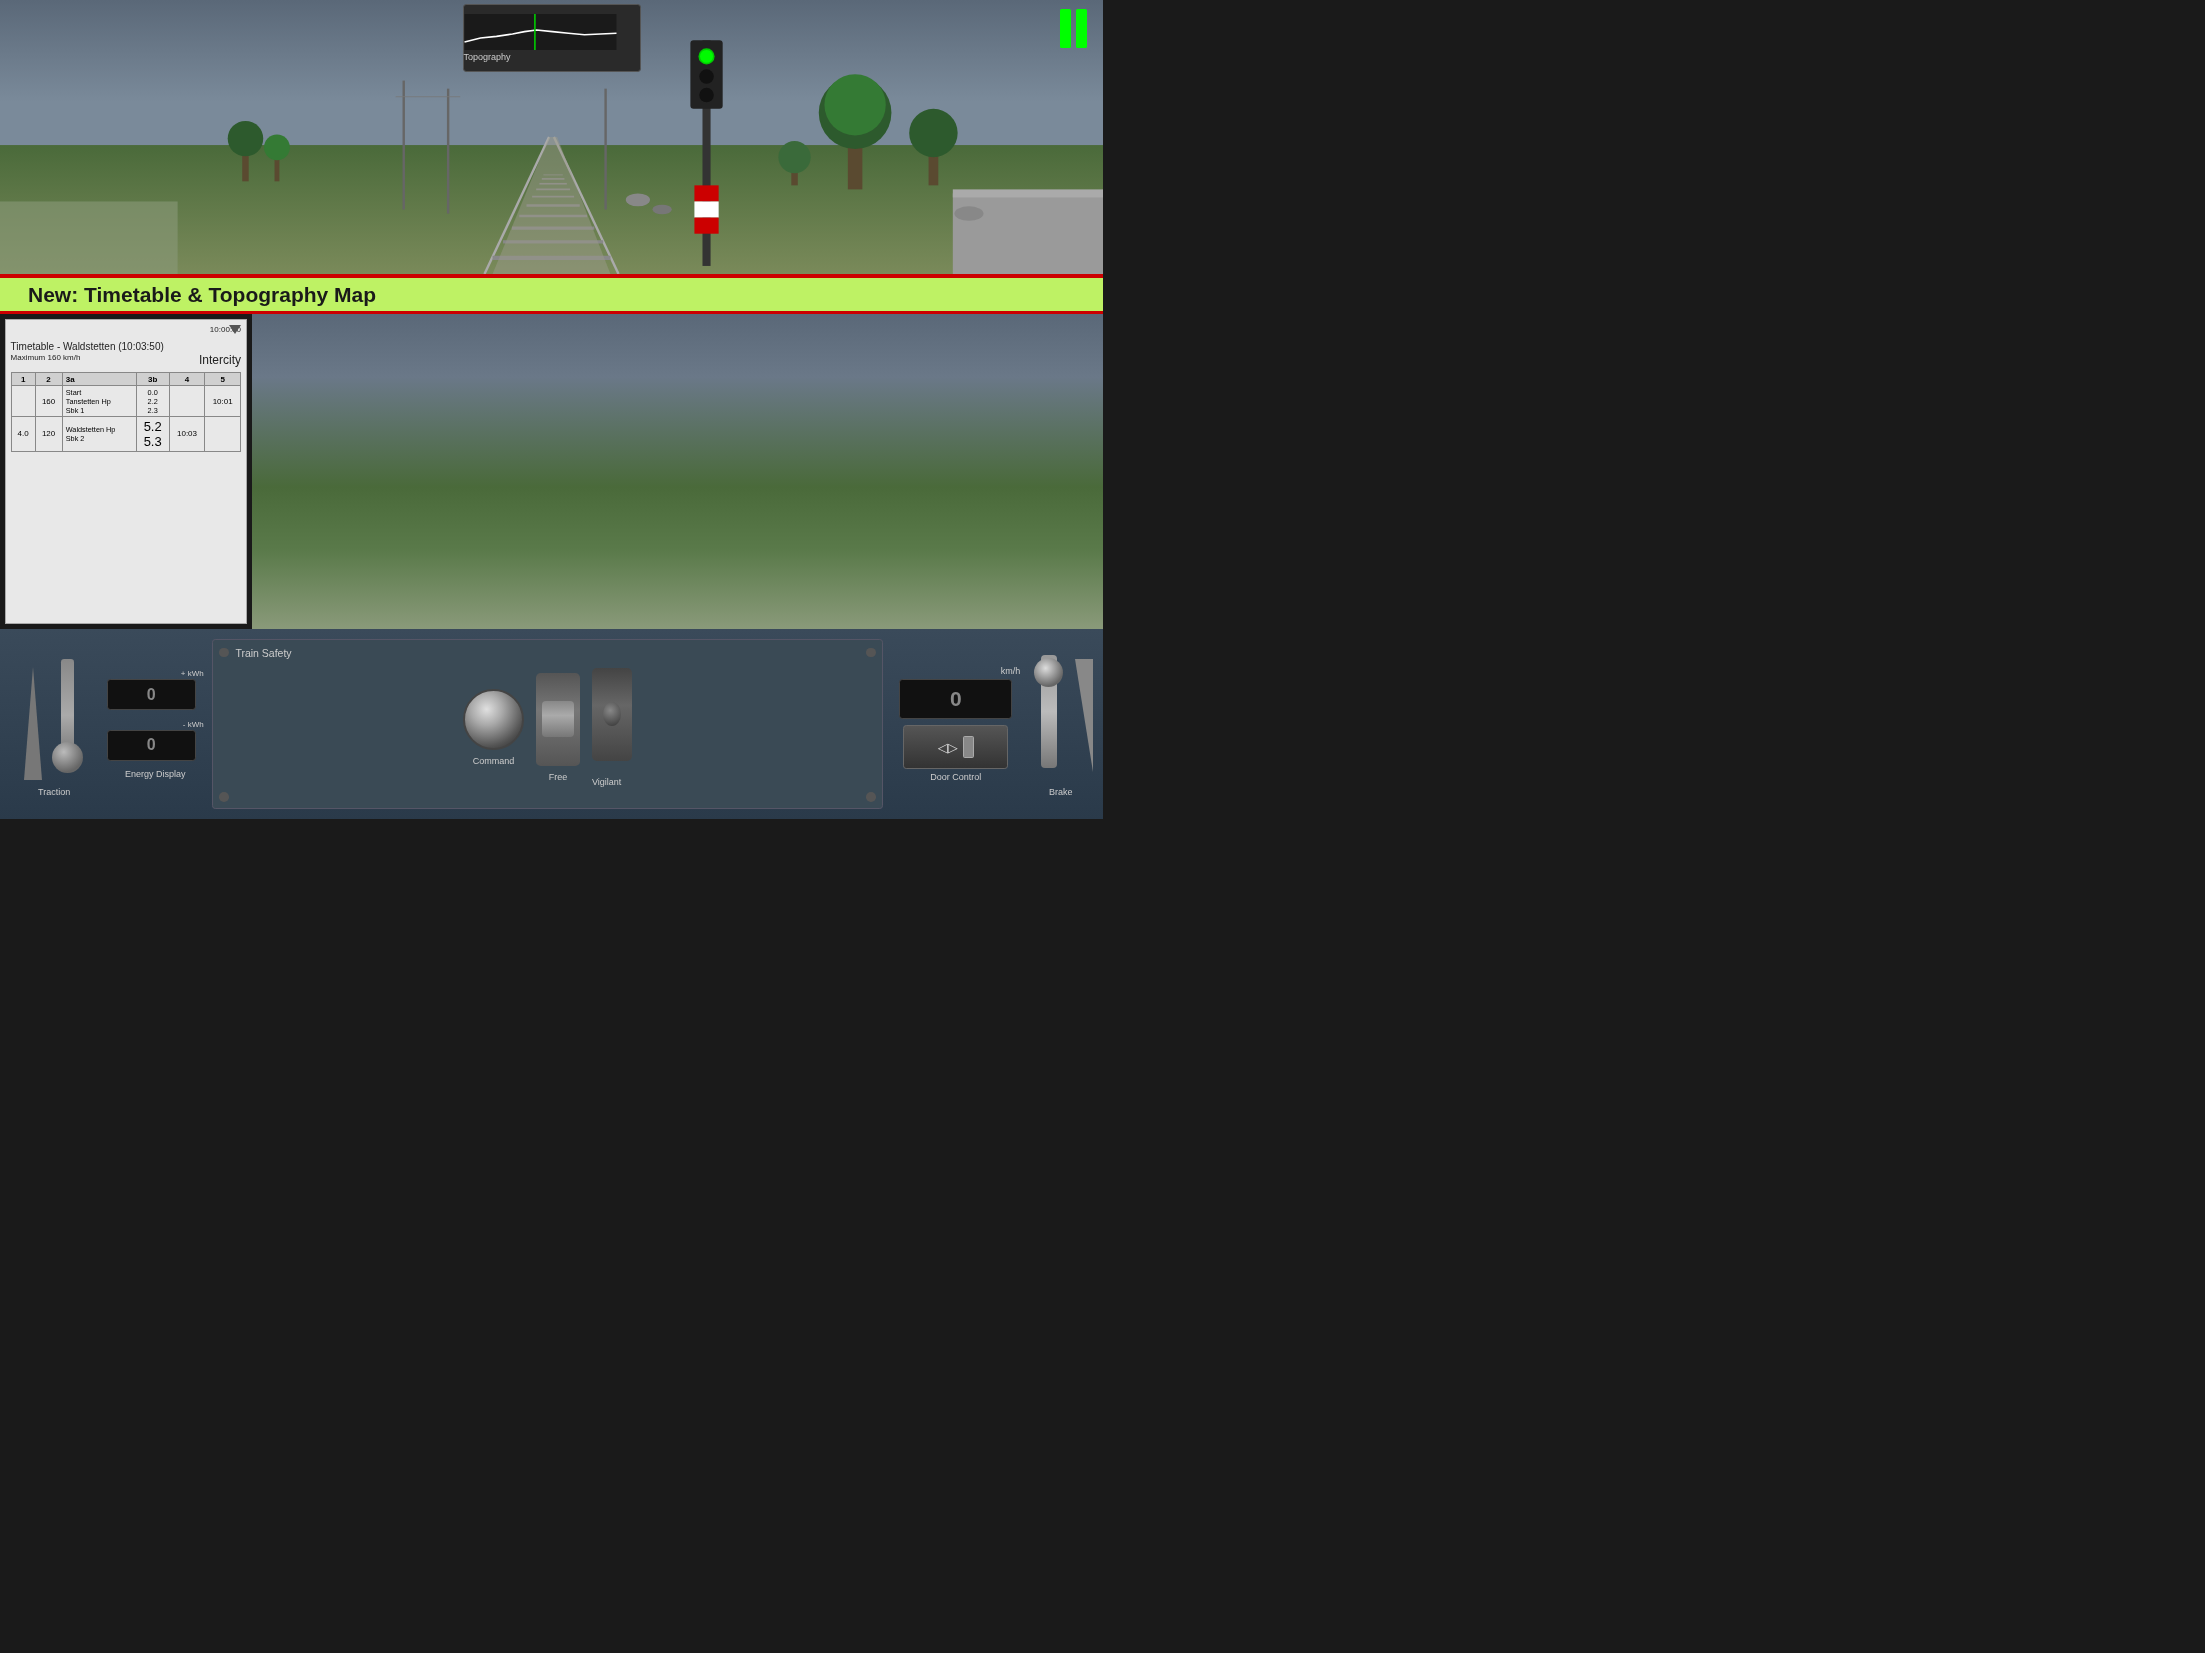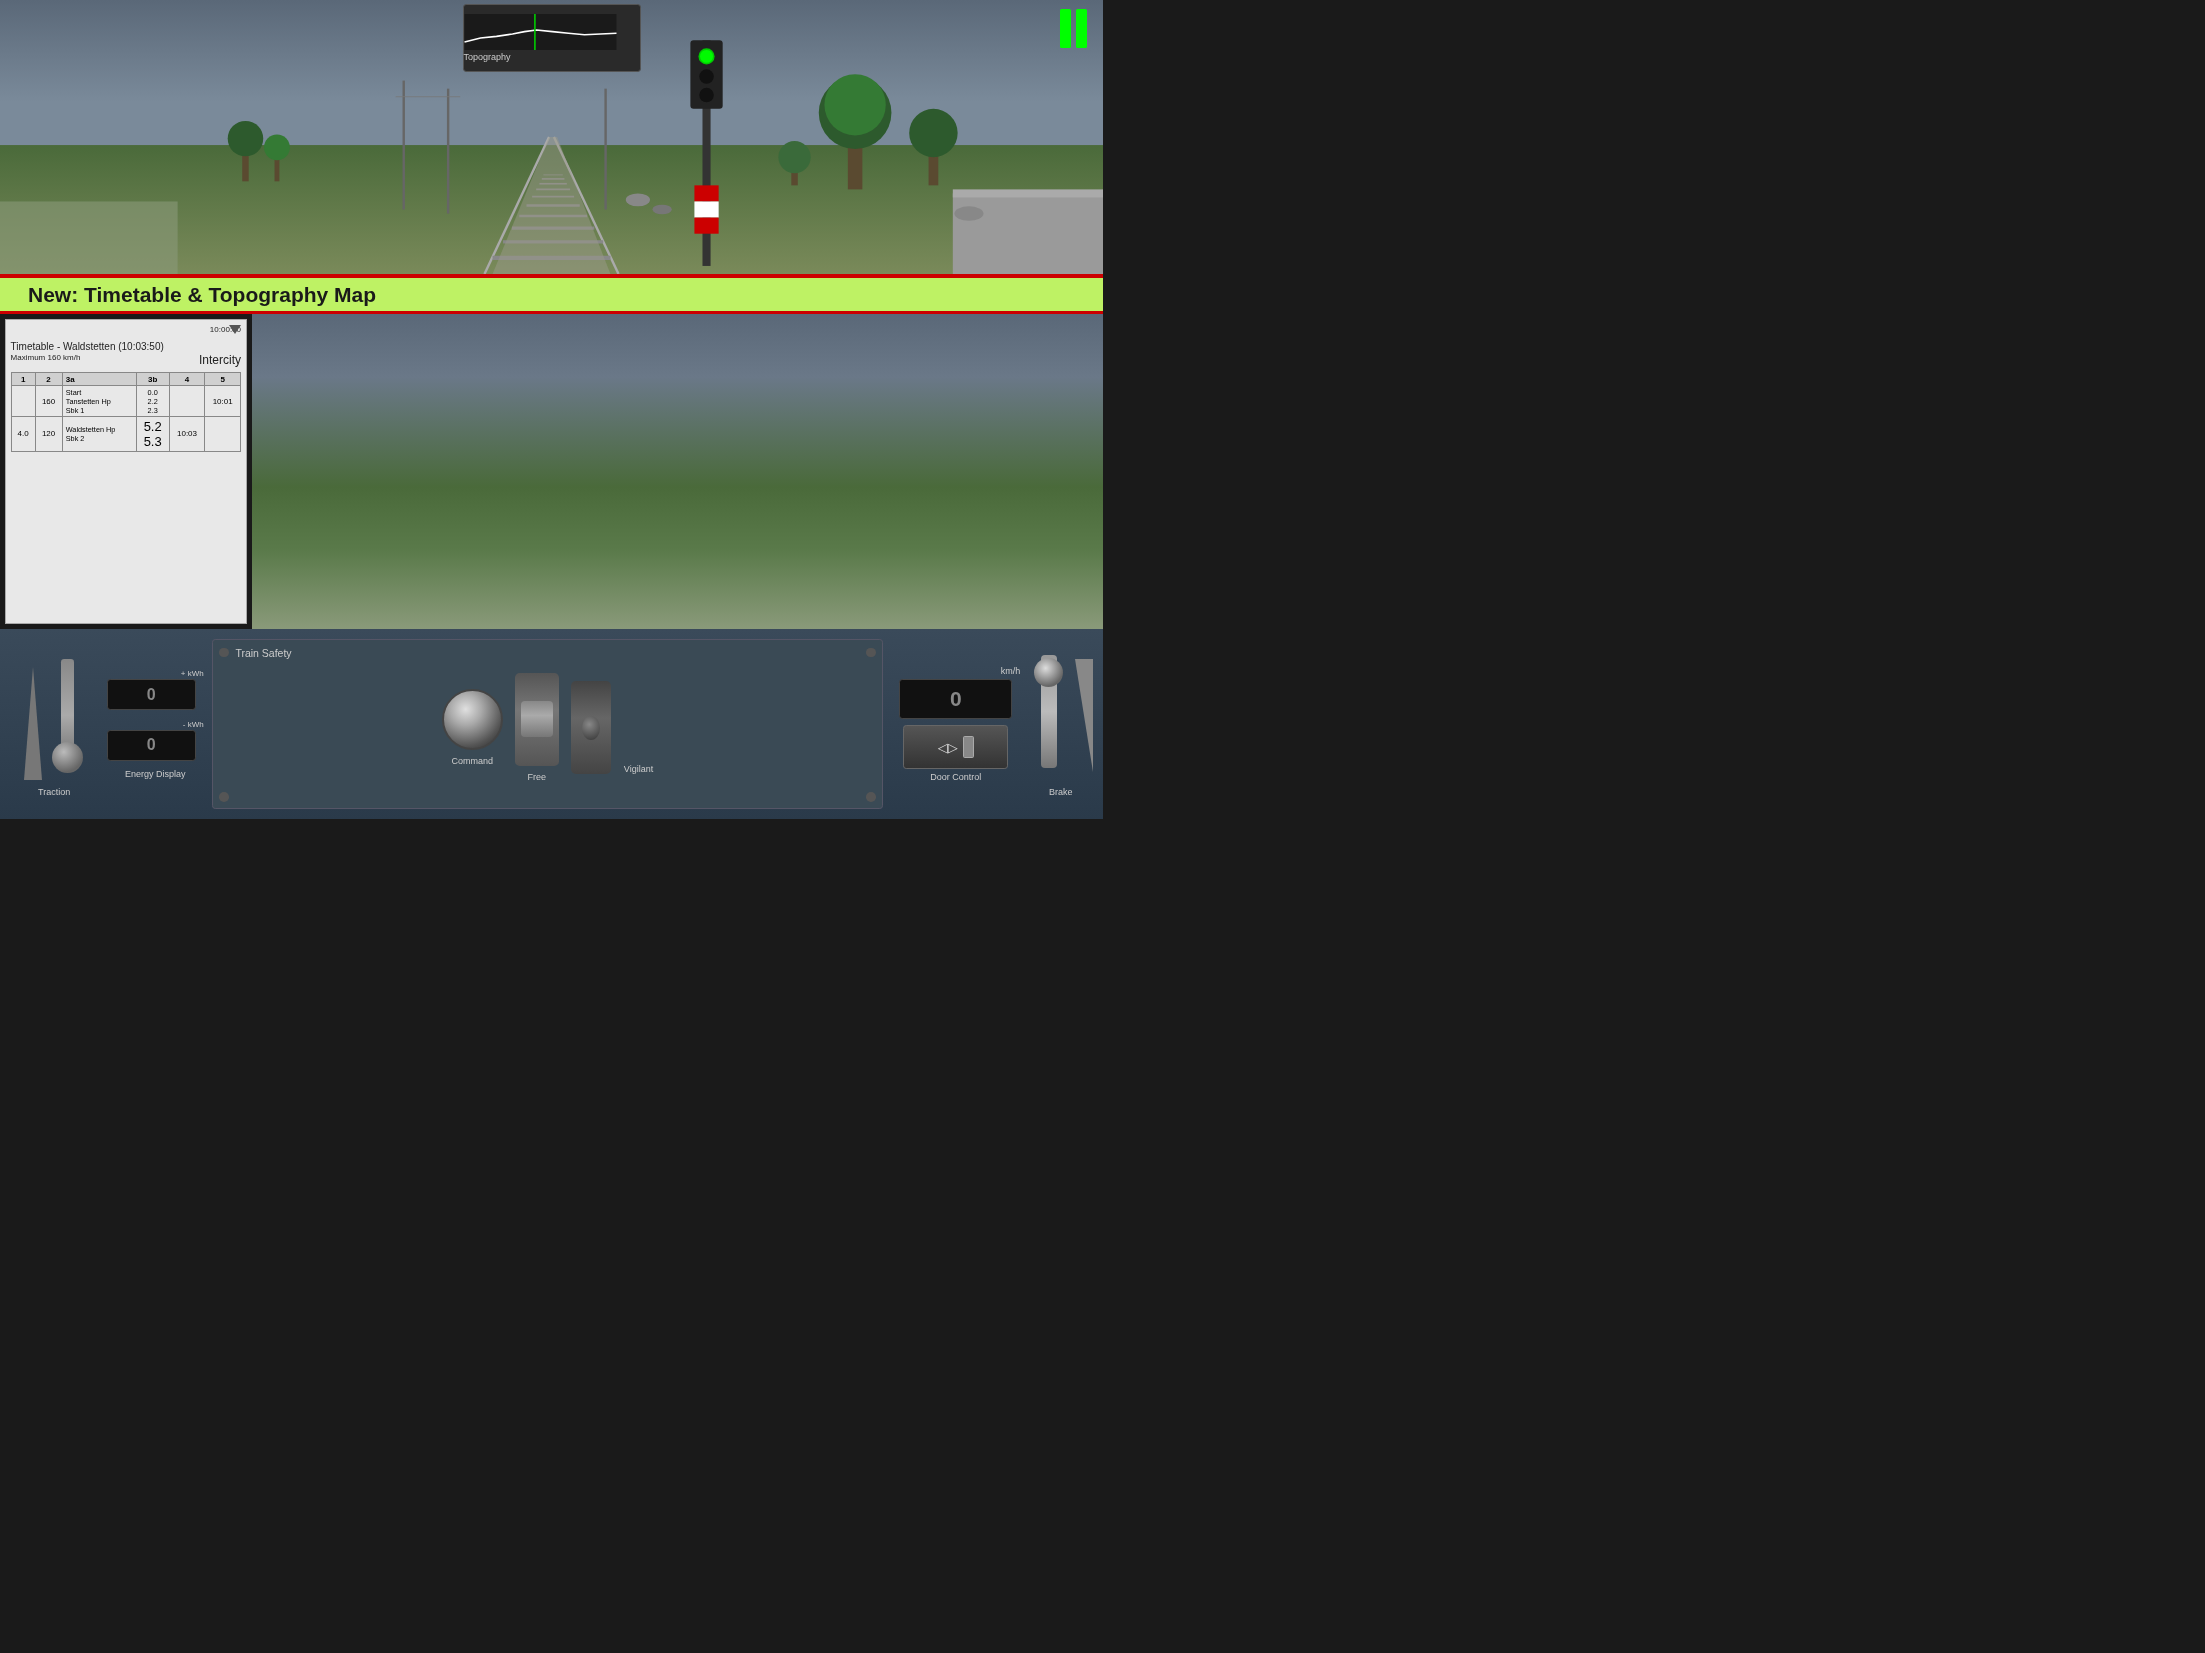--- a/index.html
+++ b/index.html
@@ -597,21 +597,21 @@
         <div class="control-label">Command</div>
       </div>
 
       <div style="display:flex; flex-direction:column; align-items:center; gap:3.2px;">
         <div style="width:44px; height:93px; background:linear-gradient(180deg,#555 0%,#777 40%,#555 100%); border-radius:4.8px; display:flex; align-items:center; justify-content:center;">
           <div style="width:32px; height:36px; background:linear-gradient(180deg, #888 0%, #aaa 40%, #777 100%); border-radius:4px;"></div>
         </div>
         <div class="control-label">Free</div>
       </div>
 
-      <div style="display:flex; flex-direction:row; align-items:flex-end; gap:13px;">
+      <div style="display:flex; flex-direction:column; align-items:flex-start; gap:13px;">
         <div style="width:40px; height:93px; background:linear-gradient(180deg,#444 0%,#666 40%,#444 100%); border-radius:4.8px; display:flex; align-items:center; justify-content:center;">
           <div style="width:18px; height:24px; background:radial-gradient(circle at 40% 35%, #888 0%, #333 100%); border-radius:50%;"></div>
         </div>
         <div class="control-label">Vigilant</div>
       </div>
     </div>
 
     <div class="safety-footer">
       <div class="safety-dot"></div>
       <div class="safety-dot"></div>

